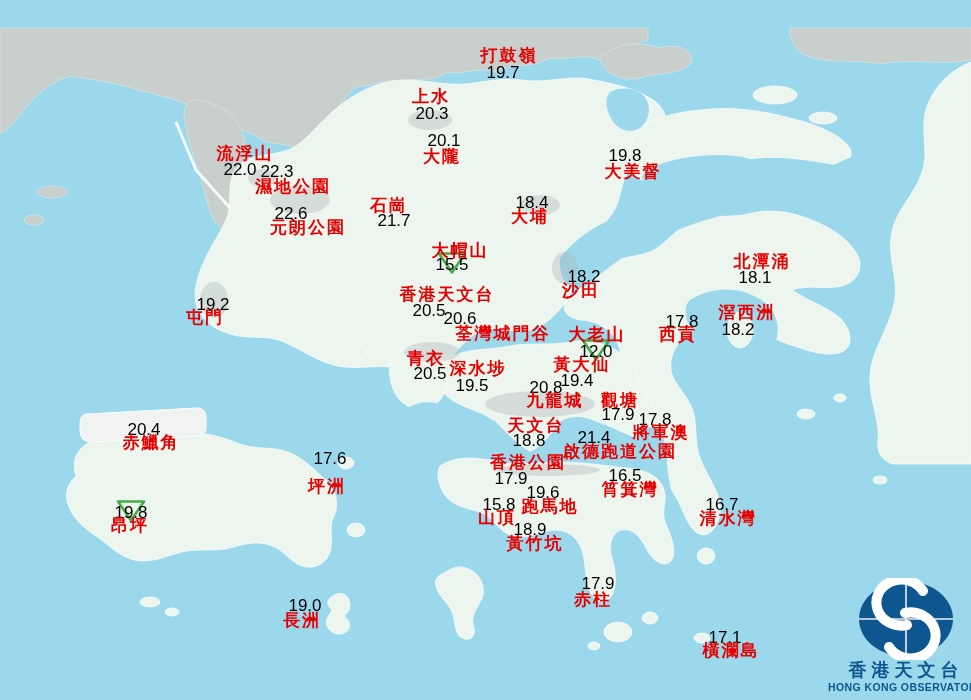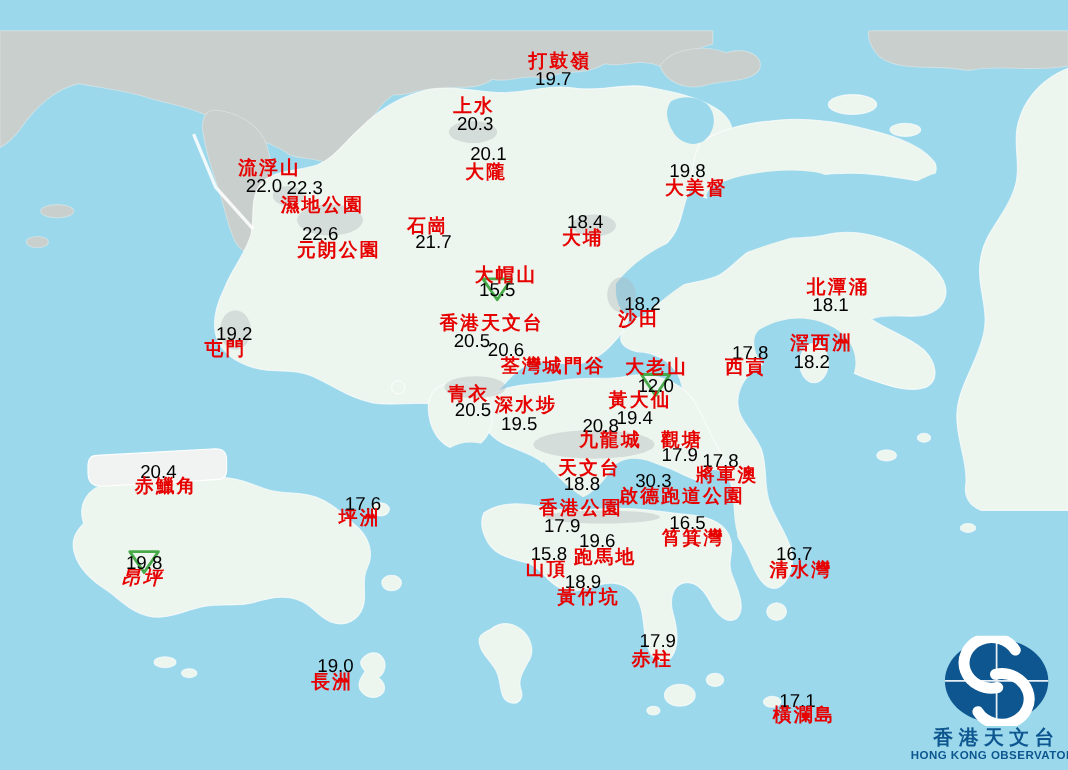--- a/index.html
+++ b/index.html
@@ -156,35 +156,35 @@
       <div class="station-value" style="left: 577px; top: 380px;">19.4</div>
       <div class="station-name" style="left: 582px; top: 364px;">黃大仙</div>
       <div class="station-value" style="left: 546px; top: 387px;">20.8</div>
       <div class="station-name" style="left: 555px; top: 400px;">九龍城</div>
       <div class="station-value" style="left: 618px; top: 414px;">17.9</div>
       <div class="station-name" style="left: 620px; top: 400px; text-align: right;">觀塘</div>
       <div class="station-value" style="left: 655px; top: 419px;">17.8</div>
       <div class="station-name" style="left: 661px; top: 432px;">將軍澳</div>
       <div class="station-value" style="left: 529px; top: 440px;">18.8</div>
       <div class="station-name" style="left: 536px; top: 425px;">天文台</div>
-      <div class="station-value" style="left: 594px; top: 437px;">30.3</div>
+      <div class="station-value" style="left: 594px; top: 437px;">21.4</div>
       <div class="station-name" style="left: 620px; top: 451px;">啟德跑道公園</div>
       <div class="station-value" style="left: 511px; top: 478px;">17.9</div>
       <div class="station-name" style="left: 528px; top: 462px;">香港公園</div>
       <div class="station-value" style="left: 625px; top: 475px;">16.5</div>
       <div class="station-name" style="left: 630px; top: 489px;">筲箕灣</div>
       <div class="station-value" style="left: 144px; top: 429px;">20.4</div>
       <div class="station-name" style="left: 151px; top: 442px;">赤鱲角</div>
       <div class="station-value" style="left: 330px; top: 458px;">17.6</div>
-      <div class="station-name" style="left: 327px; top: 471px;">坪洲</div>
+      <div class="station-name" style="left: 327px; top: 486px;">坪洲</div>
       <div class="marker" style="left: 131px; top: 511px;"><svg width="30" height="25" viewBox="0 0 30 25">
           <path d="M2,3 L28,3 L15,22 Z"></path>
         </svg></div>
       <div class="station-value" style="left: 131px; top: 512px;">19.8</div>
-      <div class="station-name" style="left: 130px; top: 525px; font-style: italic;">昂坪</div>
+      <div class="station-name" style="left: 130px; top: 525px;">昂坪</div>
       <div class="station-value" style="left: 499px; top: 504px;">15.8</div>
       <div class="station-name" style="left: 497px; top: 517px;">山頂</div>
       <div class="station-value" style="left: 543px; top: 492px;">19.6</div>
       <div class="station-name" style="left: 550px; top: 506px;">跑馬地</div>
       <div class="station-value" style="left: 530px; top: 529px;">18.9</div>
       <div class="station-name" style="left: 535px; top: 543px;">黃竹坑</div>
       <div class="station-value" style="left: 722px; top: 504px;">16.7</div>
       <div class="station-name" style="left: 728px; top: 518px;">清水灣</div>
       <div class="station-value" style="left: 598px; top: 583px;">17.9</div>
       <div class="station-name" style="left: 593px; top: 599px;">赤柱</div>

